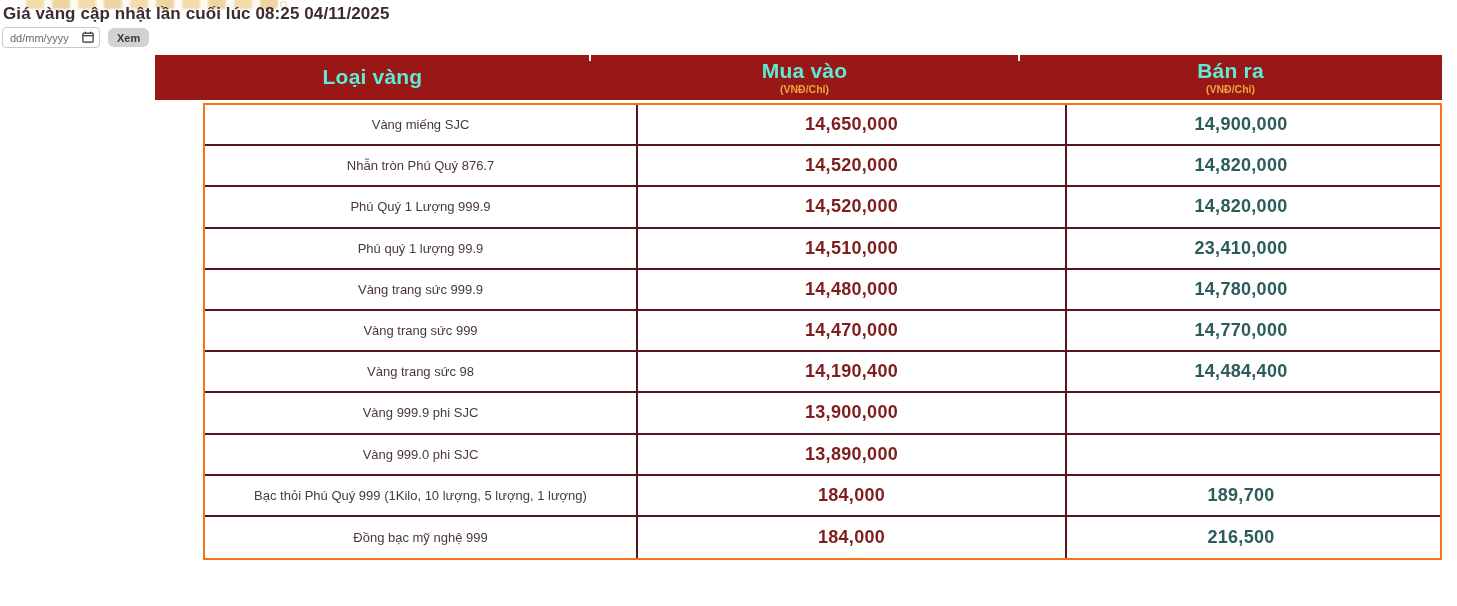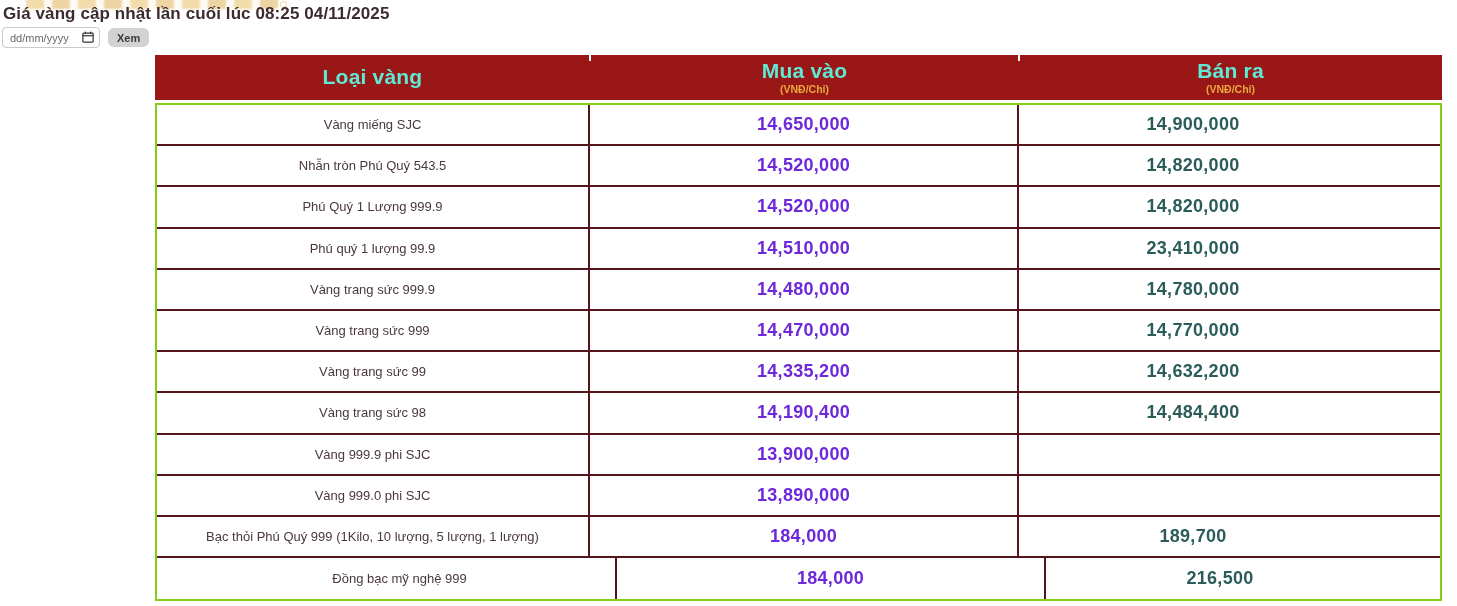--- a/index.html
+++ b/index.html
@@ -25,26 +25,26 @@
 
   .gold-table { position:absolute; left:155px; top:55px; width:1287px; }
   .thead { position:relative; display:flex; height:45px; background:#9a1717; }
   .th { display:flex; flex-direction:column; align-items:center; justify-content:center; line-height:1.05; }
   .th-0 { width:435px; } .th-1 { width:429px; } .th-2 { width:423px; }
   .th-main { color:#5eead4; font-size:21px; font-weight:700; letter-spacing:0.2px; }
   .th-sub { color:#e9a73c; font-size:10.5px; font-weight:700; margin-top:1px; }
   .th-notch { position:absolute; top:0; width:2px; height:6px; background:#ffffff; }
   .notch-1 { left:434px; } .notch-2 { left:863px; }
 
-  .tbody { margin-top:3px; border:2px solid #84cc16; background:#fff; }
+  .tbody { margin-top:3px; border:2px solid #f97316; background:#fff;margin-left:48px; }
   .tr { display:flex; height:41.2px; border-bottom:2px solid #53161a; }
-  .tr:last-child { border-bottom:none;padding-left:27px; }
+  .tr:last-child { border-bottom:none; }
   .td { display:flex; align-items:center; justify-content:center; }
   .td-name  { width:433px; border-right:2px solid #53161a; font-size:13px; color:#4a383c; font-weight:400; }
-  .td-buy   { width:429px; border-right:2px solid #53161a; font-size:18px; font-weight:700; color:#6d28d9; letter-spacing:0.3px; }
+  .td-buy   { width:429px; border-right:2px solid #53161a; font-size:18px; font-weight:700; color:#7f1d1d; letter-spacing:0.3px; }
   .td-sell  { width:348px; font-size:18px; font-weight:700; color:#2b5c5a; letter-spacing:0.3px;text-align:center; }
 </style>
 </head>
 <body>
 
 <div class="stage">
 
   <div class="watermark"></div>
   <div class="watermark-r"></div>
 
@@ -79,21 +79,21 @@
       <div class="th-notch notch-1"></div>
       <div class="th-notch notch-2"></div>
     </div>
     <div class="tbody" id="tbody">
         <div class="tr">
           <div class="td td-name">Vàng miếng SJC</div>
           <div class="td td-buy">14,650,000</div>
           <div class="td td-sell">14,900,000</div>
         </div>
         <div class="tr">
-          <div class="td td-name">Nhẫn tròn Phú Quý 543.5</div>
+          <div class="td td-name">Nhẫn tròn Phú Quý 876.7</div>
           <div class="td td-buy">14,520,000</div>
           <div class="td td-sell">14,820,000</div>
         </div>
         <div class="tr">
           <div class="td td-name">Phú Quý 1 Lượng 999.9</div>
           <div class="td td-buy">14,520,000</div>
           <div class="td td-sell">14,820,000</div>
         </div>
         <div class="tr">
           <div class="td td-name">Phú quý 1 lượng 99.9</div>
@@ -102,25 +102,20 @@
         </div>
         <div class="tr">
           <div class="td td-name">Vàng trang sức 999.9</div>
           <div class="td td-buy">14,480,000</div>
           <div class="td td-sell">14,780,000</div>
         </div>
         <div class="tr">
           <div class="td td-name">Vàng trang sức 999</div>
           <div class="td td-buy">14,470,000</div>
           <div class="td td-sell">14,770,000</div>
-        </div>
-        <div class="tr">
-          <div class="td td-name">Vàng trang sức 99</div>
-          <div class="td td-buy">14,335,200</div>
-          <div class="td td-sell">14,632,200</div>
         </div>
         <div class="tr">
           <div class="td td-name">Vàng trang sức 98</div>
           <div class="td td-buy">14,190,400</div>
           <div class="td td-sell">14,484,400</div>
         </div>
         <div class="tr">
           <div class="td td-name">Vàng 999.9 phi SJC</div>
           <div class="td td-buy">13,900,000</div>
           <div class="td td-sell"></div>

